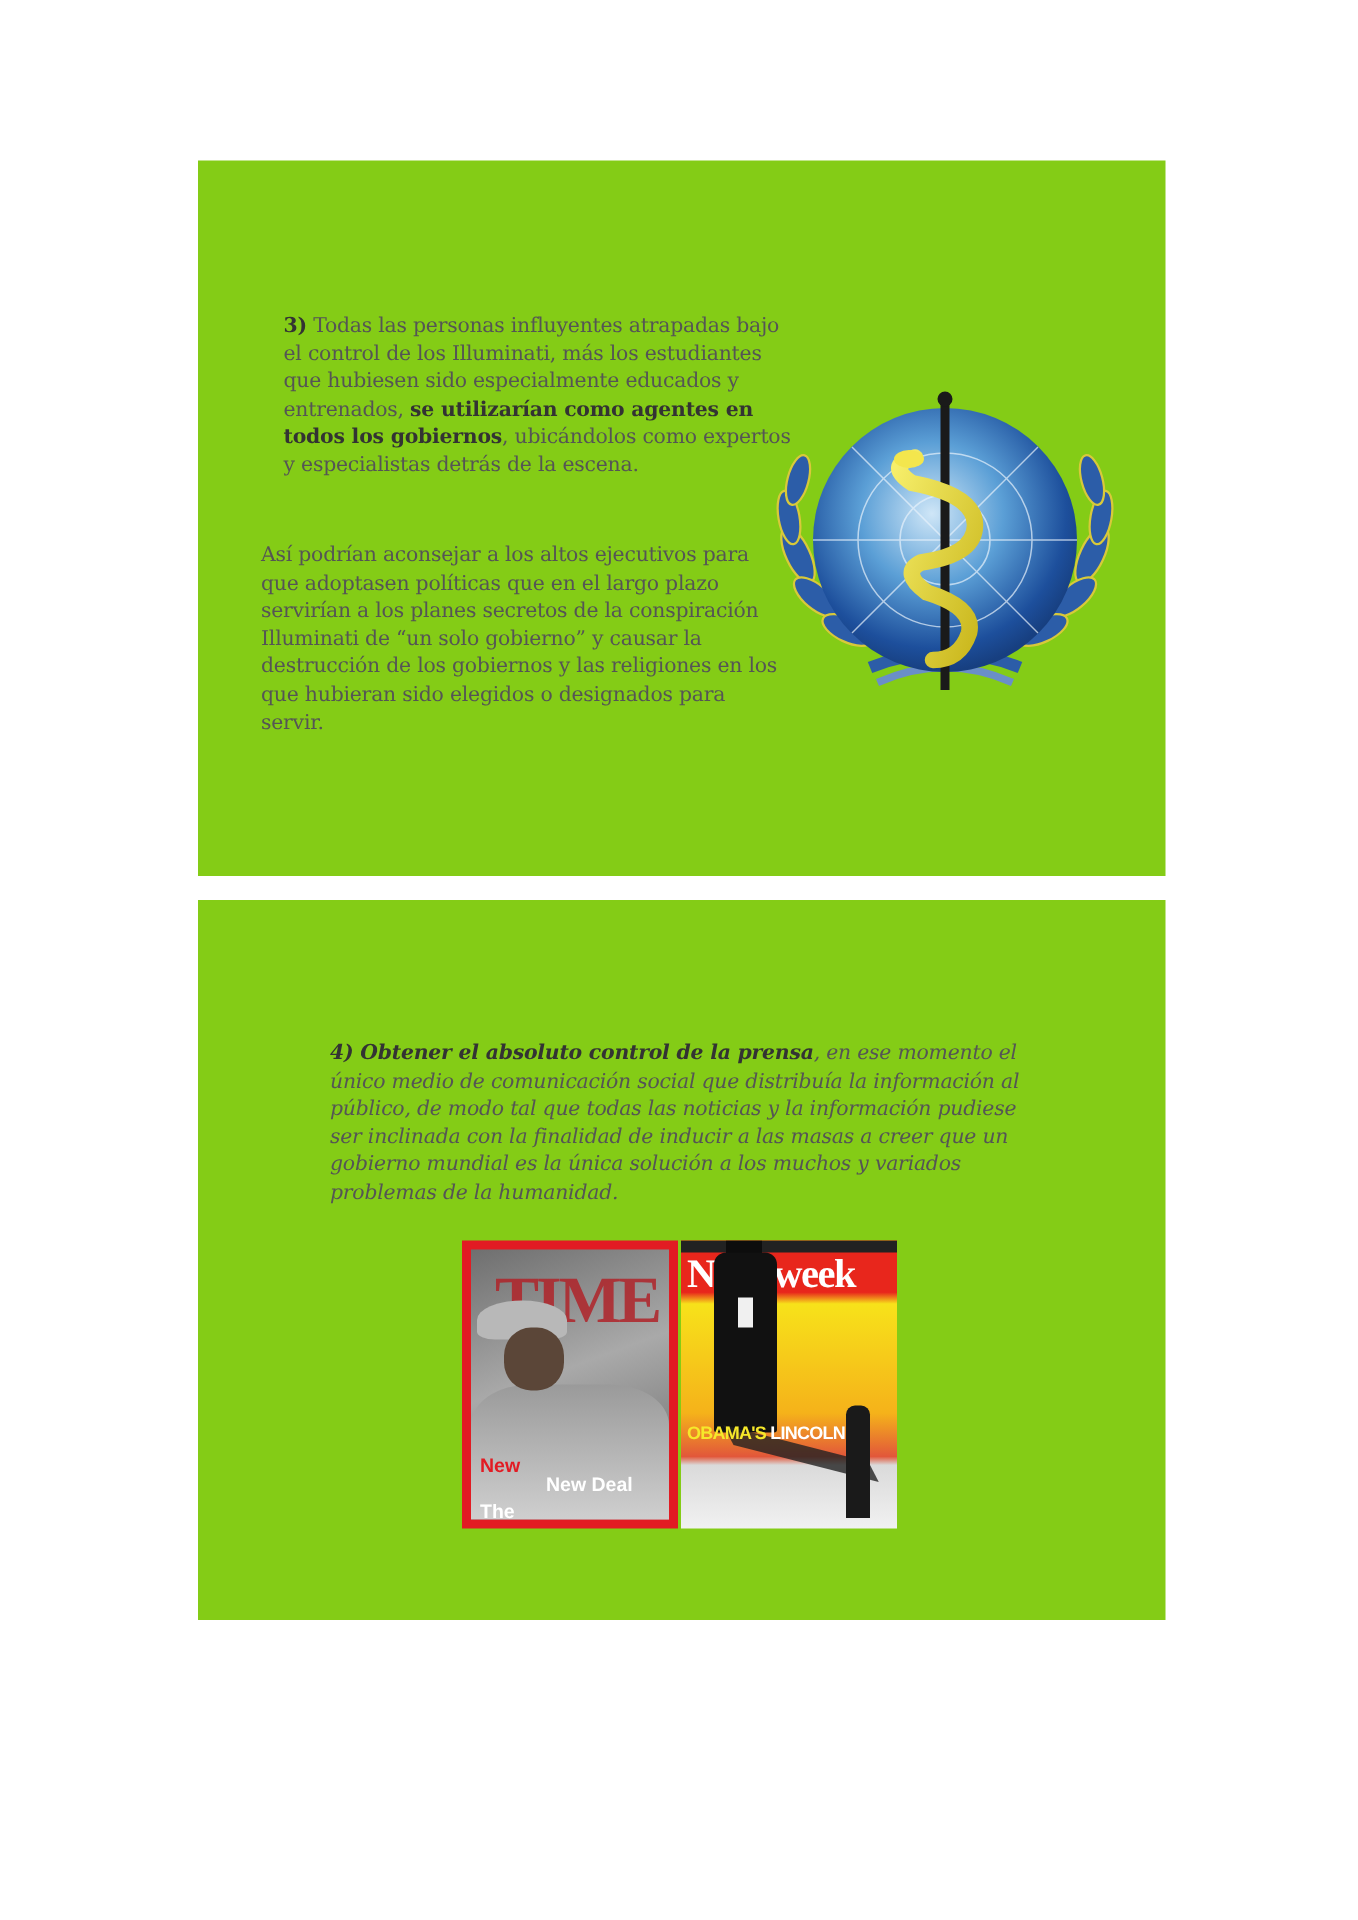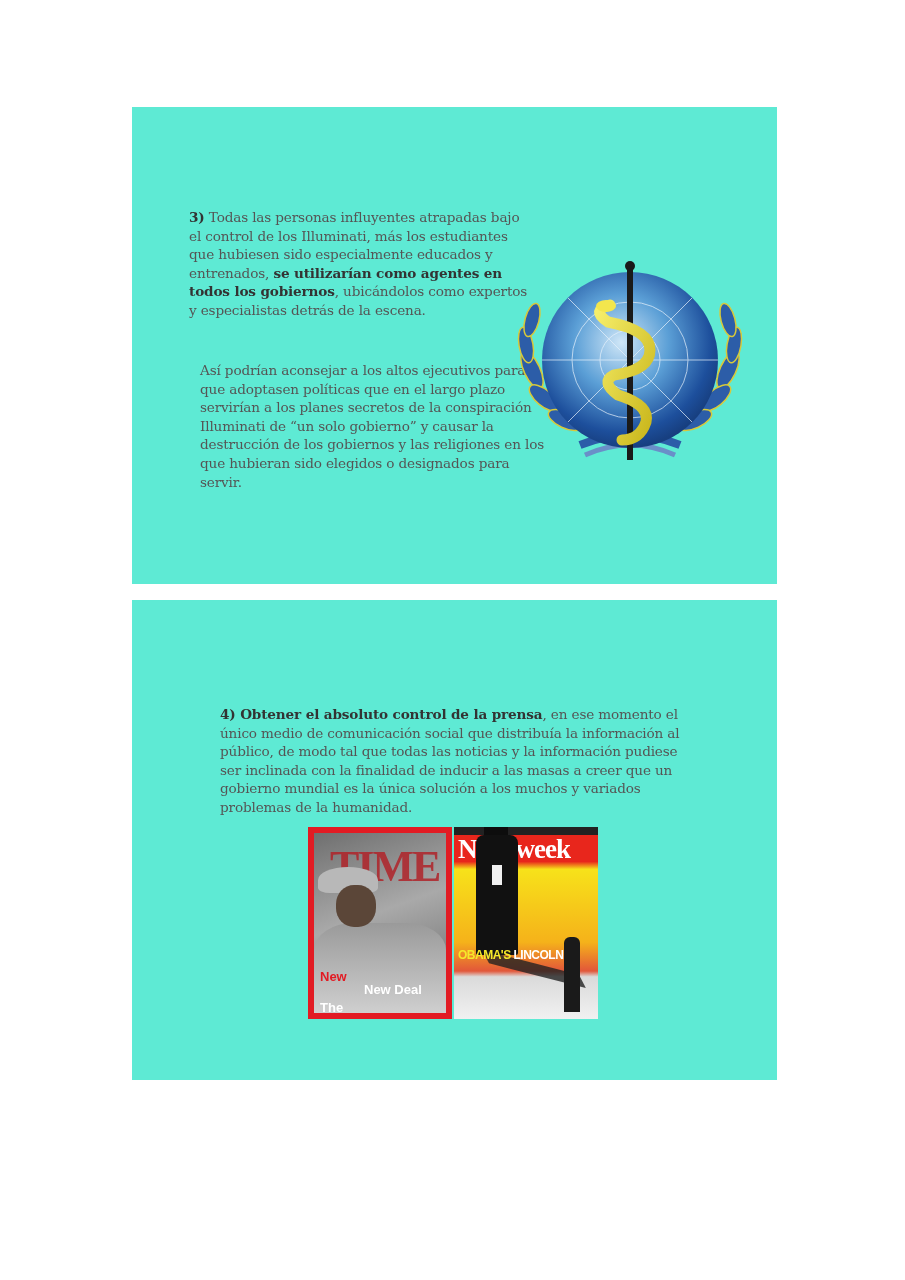--- a/index.html
+++ b/index.html
@@ -1,35 +1,35 @@
 <!DOCTYPE html>
 <html><head>
   <meta charset="utf-8">
   <style>
     html, body { margin: 0; padding: 0; }
     body {
       width: 905px; height: 1280px; background: #ffffff; position: relative; overflow: hidden;
       font-family: "DejaVu Serif", "Liberation Serif", serif;
     }
     .slide {
-      position: absolute; left: 132px; width: 645px; background: #5eead4;
+      position: absolute; left: 132px; width: 645px; background: #84cc16;
     }
     #slide1 { top: 107px; height: 477px; }
     #slide2 { top: 600px; height: 480px; }
 
     .p {
       position: absolute; color: #555555; font-size: 13.6px; line-height: 18.6px;
       letter-spacing: -0.15px; margin: 0;
     }
     .p b { color: #333333; font-weight: bold; }
     .lead { color: #333333; font-weight: bold; }
 
     #s1p1 { left: 57px; top: 101px; width: 345px; }
-    #s1p2 { left: 68px; top: 254px; width: 345px; }
-    #s2p1 { left: 88px; top: 105px; width: 470px; }
+    #s1p2 { left: 42px; top: 254px; width: 345px; }
+    #s2p1 { left: 88px; top: 93px; width: 470px; font-style: italic; }
 
     
     #emblem { position: absolute; left: 378px; top: 143px; width: 240px; height: 220px; }
 
     
     #covers { position: absolute; left: 176px; top: 227px; width: 290px; height: 192px; }
     .cover { position: absolute; top: 0; height: 192px; overflow: hidden; }
     #time-cover { left: 0; width: 144px; background: #e21b23; }
     #time-inner { position: absolute; left: 6px; top: 6px; right: 6px; bottom: 6px;
       background: linear-gradient(160deg, #6f6f6f 0%, #a9a9a9 45%, #8a8a8a 70%, #c9c9c9 100%); overflow: hidden; }

